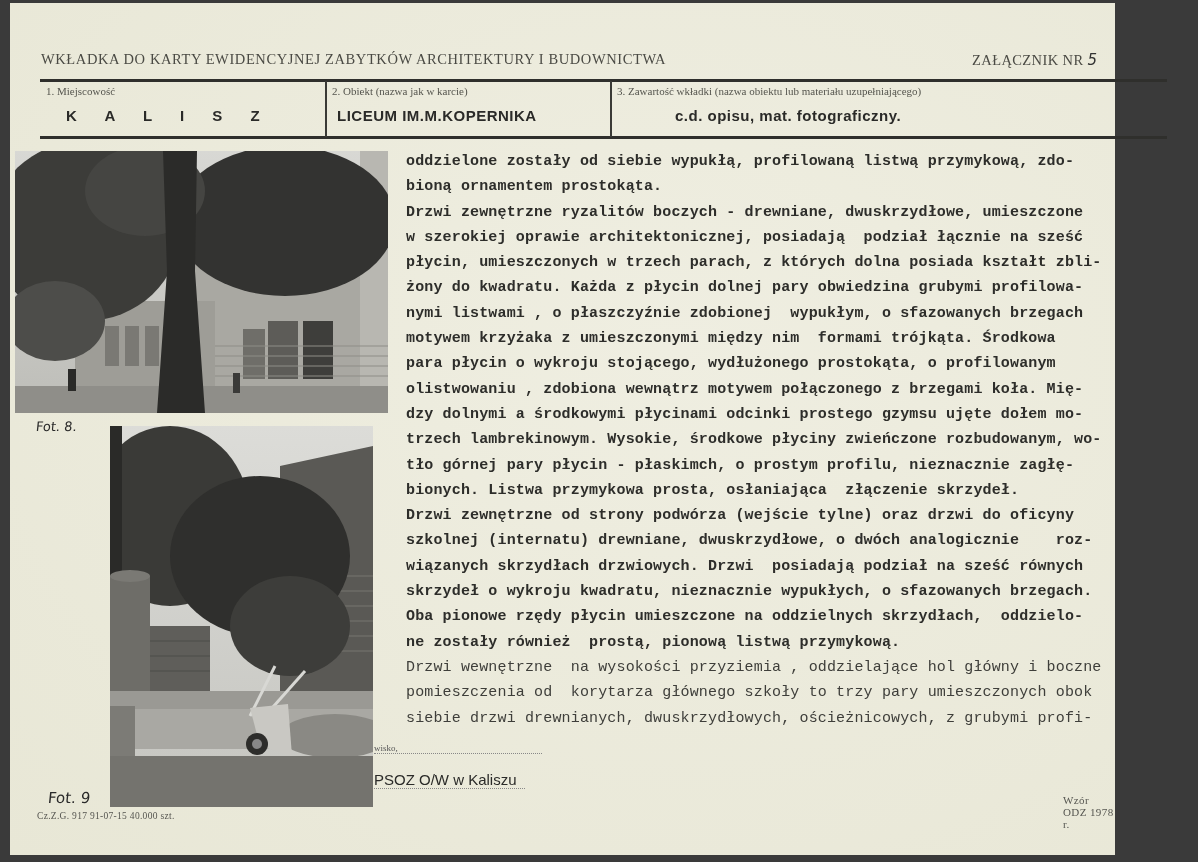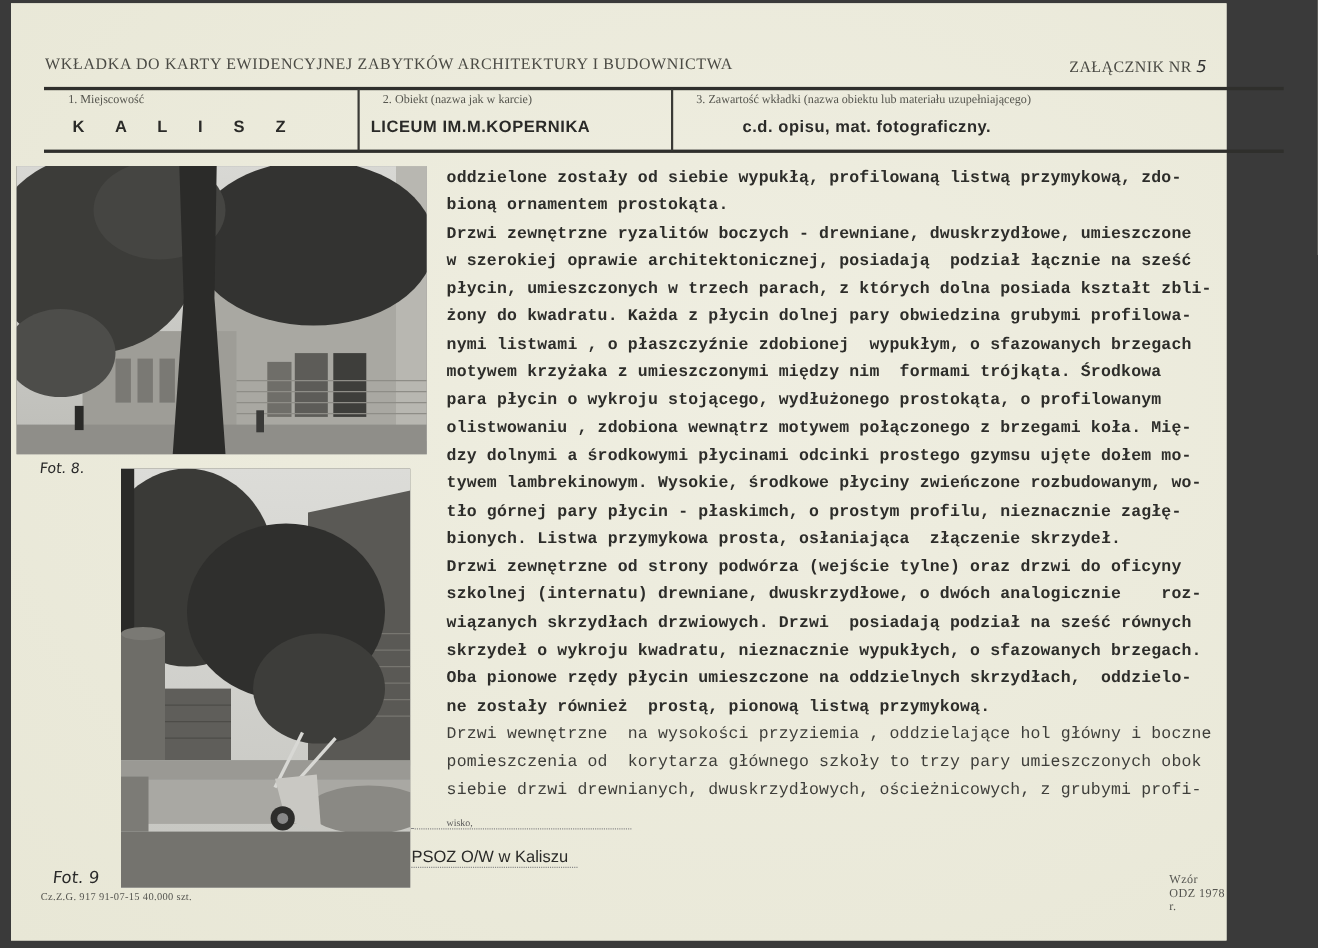--- a/index.html
+++ b/index.html
@@ -18,21 +18,21 @@
     .form-title {
       left: 31px; top: 48px; font-size: 14.5px; letter-spacing: 0.6px; color: #4a4a44;
       font-family: "Liberation Serif", serif;
     }
     .annex {
       left: 962px; top: 48px; font-size: 14.5px; color: #4a4a44; letter-spacing: 0.4px;
     }
     .annex .num { font-family: "DejaVu Sans", sans-serif; font-style: italic; font-size: 15px; color: #333; margin-left: 4px; }
     .rule { background: #2f2f2c; height: 3px; }
     .vrule { background: #3a3a36; width: 2px; }
-    .field-label { font-size: 11px; color: #55554e; margin-left: 16px; }
+    .field-label { font-size: 11px; color: #55554e; }
     .typed {
       font-family: Liberation Sans, sans-serif;
       color: #2a2a28;
     }
     .field-value { font-size: 15px; font-weight: bold; letter-spacing: 0.5px; }
     .city { letter-spacing: 12px; }
     .photo {
       position: absolute; overflow: hidden;
       background: #777;
     }
@@ -196,32 +196,32 @@
     <div class="body-line">bioną ornamentem prostokąta.</div>
     <div class="body-line">Drzwi zewnętrzne ryzalitów boczych - drewniane, dwuskrzydłowe, umieszczone</div>
     <div class="body-line">w szerokiej oprawie architektonicznej, posiadają  podział łącznie na sześć</div>
     <div class="body-line">płycin, umieszczonych w trzech parach, z których dolna posiada kształt zbli-</div>
     <div class="body-line">żony do kwadratu. Każda z płycin dolnej pary obwiedzina grubymi profilowa-</div>
     <div class="body-line">nymi listwami , o płaszczyźnie zdobionej  wypukłym, o sfazowanych brzegach</div>
     <div class="body-line">motywem krzyżaka z umieszczonymi między nim  formami trójkąta. Środkowa</div>
     <div class="body-line">para płycin o wykroju stojącego, wydłużonego prostokąta, o profilowanym</div>
     <div class="body-line">olistwowaniu , zdobiona wewnątrz motywem połączonego z brzegami koła. Mię-</div>
     <div class="body-line">dzy dolnymi a środkowymi płycinami odcinki prostego gzymsu ujęte dołem mo-</div>
-    <div class="body-line">tywem lambrekinowym. Wysokie, środkowe płyciny zwieńczone rozbudowanym, wo-</div>
+    <div class="body-line">trzech lambrekinowym. Wysokie, środkowe płyciny zwieńczone rozbudowanym, wo-</div>
     <div class="body-line">tło górnej pary płycin - płaskimch, o prostym profilu, nieznacznie zagłę-</div>
     <div class="body-line">bionych. Listwa przymykowa prosta, osłaniająca  złączenie skrzydeł.</div>
     <div class="body-line">Drzwi zewnętrzne od strony podwórza (wejście tylne) oraz drzwi do oficyny</div>
     <div class="body-line">szkolnej (internatu) drewniane, dwuskrzydłowe, o dwóch analogicznie    roz-</div>
     <div class="body-line">wiązanych skrzydłach drzwiowych. Drzwi  posiadają podział na sześć równych</div>
     <div class="body-line">skrzydeł o wykroju kwadratu, nieznacznie wypukłych, o sfazowanych brzegach.</div>
     <div class="body-line">Oba pionowe rzędy płycin umieszczone na oddzielnych skrzydłach,  oddzielo-</div>
     <div class="body-line">ne zostały również  prostą, pionową listwą przymykową.</div>
     <div class="body-line dim">Drzwi wewnętrzne  na wysokości przyziemia , oddzielające hol główny i boczne</div>
     <div class="body-line dim">pomieszczenia od  korytarza głównego szkoły to trzy pary umieszczonych obok</div>
     <div class="body-line dim">siebie drzwi drewnianych, dwuskrzydłowych, ościeżnicowych, z grubymi profi-</div>
   </div>
 
-  <div class="abs wisko dotline" style="width:168px;padding-left:32px;">wisko,</div>
+  <div class="abs wisko dotline" style="width:168px;">wisko,</div>
   <div class="abs typed psoz dotline">PSOZ O/W w Kaliszu</div>
 
   <div class="abs printer">Cz.Z.G. 917 91-07-15 40.000 szt.</div>
   <div class="abs wzor">Wzór ODZ 1978 r.</div>
 </div>
 
 </body></html>

